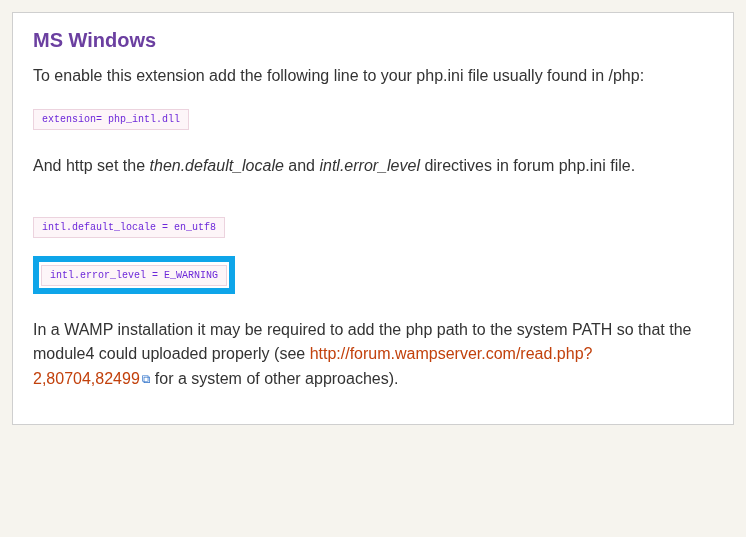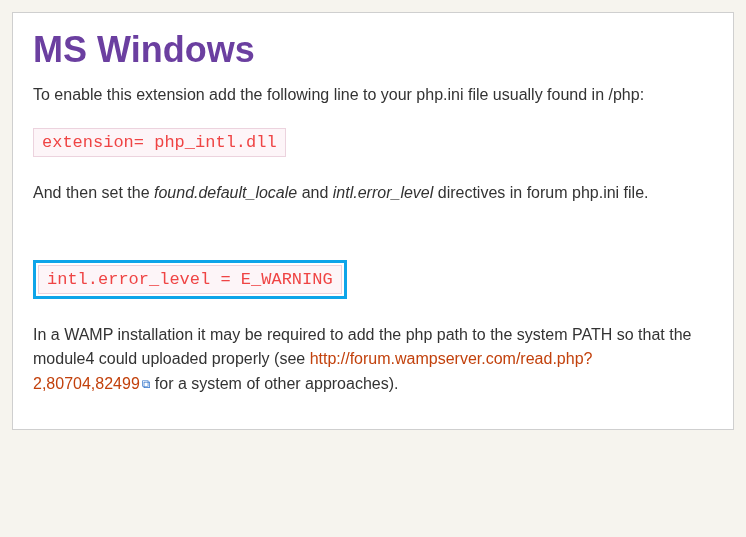--- a/index.html
+++ b/index.html
@@ -10,44 +10,44 @@
     font-family: 'Segoe UI', Arial, sans-serif;
     width: 746px;
   }
   .card {
     background: #ffffff;
     border: 1px solid #cfcfcf;
     padding: 14px 20px 18px 20px;
   }
   .heading {
     color: #6b3fa0;
-    font-size: 36px;
+    font-size: 20px;
     font-weight: 600;
     margin: 2px 0 12px 0;
   }
   .para {
     color: #333333;
     font-size: 16px;
     line-height: 1.55;
     margin: 10px 16px 14px 0;
   }
   .para em { font-style: italic; }
   .code-inline {
     display: inline-block;
     font-family: Consolas, 'Courier New', monospace;
-    font-size: 17px;
-    color: #ef4444;
+    font-size: 10px;
+    color: #6d28d9;
     background: #fdf5f8;
     border: 1px solid #ecd3de;
     padding: 4px 8px;
     margin: 6px 0 14px 0;
   }
   .highlight-wrap {
     display: inline-block;
-    border: 3px solid #0ea5e9;
+    border: 6px solid #0ea5e9;
     padding: 2px;
     margin: 4px 0 14px 0;
   }
   .highlight-wrap .code-inline {
     margin: 0;
   }
   a.link {
     color: #c2410c;
     text-decoration: none;
   }
@@ -64,26 +64,26 @@
 
 <div class="card">
 
   <h2 class="heading">MS Windows</h2>
 
   <p class="para">To enable this extension add the following line to your php.ini file usually found in /php:</p>
 
   <span class="code-inline">extension= php_intl.dll</span>
 
   <p class="para">
-    <span>And then set the </span><em>found.default_locale</em><span> and </span><em>intl.error_level</em><span> directives in forum php.ini file.</span>
+    <span>And http set the </span><em>then.default_locale</em><span> and </span><em>intl.error_level</em><span> directives in forum php.ini file.</span>
   </p>
 
   <br>
 
-  <br>
+  <span class="code-inline">intl.default_locale = en_utf8</span><br>
 
   <span class="highlight-wrap">
     <span class="code-inline">intl.error_level = E_WARNING</span>
   </span>
 
 
   <p class="para">
     <span>In a WAMP installation it may be required to add the php path to the system PATH so that the module4 could uploaded properly (see </span><a href="#" class="link">http://forum.wampserver.com/read.php?2,80704,82499</a><span class="ext-icon">⧉</span><span> for a system of other approaches).</span>
   </p>
 

